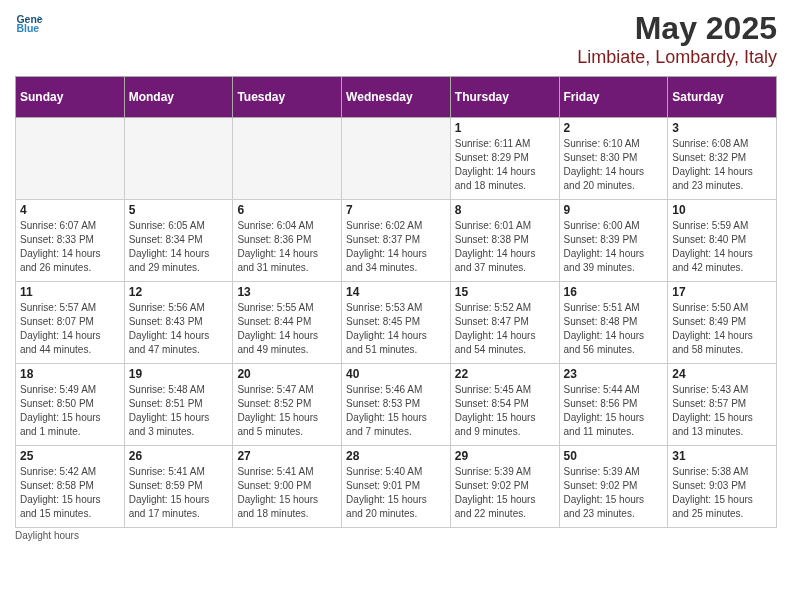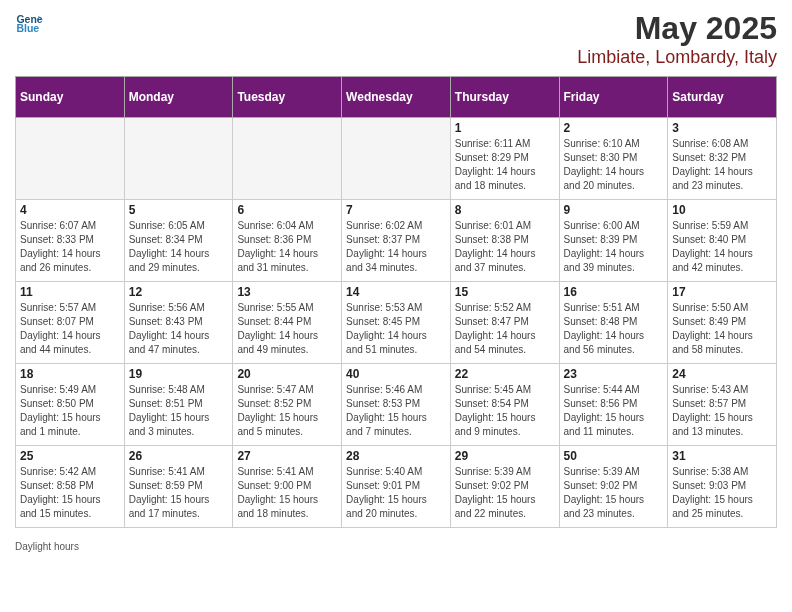--- a/index.html
+++ b/index.html
@@ -73,21 +73,21 @@
       font-weight: bold;
       margin-bottom: 2px;
       color: #222;
     }
     .day-info {
       font-size: 10px;
       color: #444;
       line-height: 1.4;
     }
     .footer-note {
-      margin-top: 13px;
+      margin-top: 2px;
       font-size: 10px;
       color: #555;
       text-align: left;
     }
   </style>
 </head>
 <body>
 
 <div class="page">
   <div class="header">

